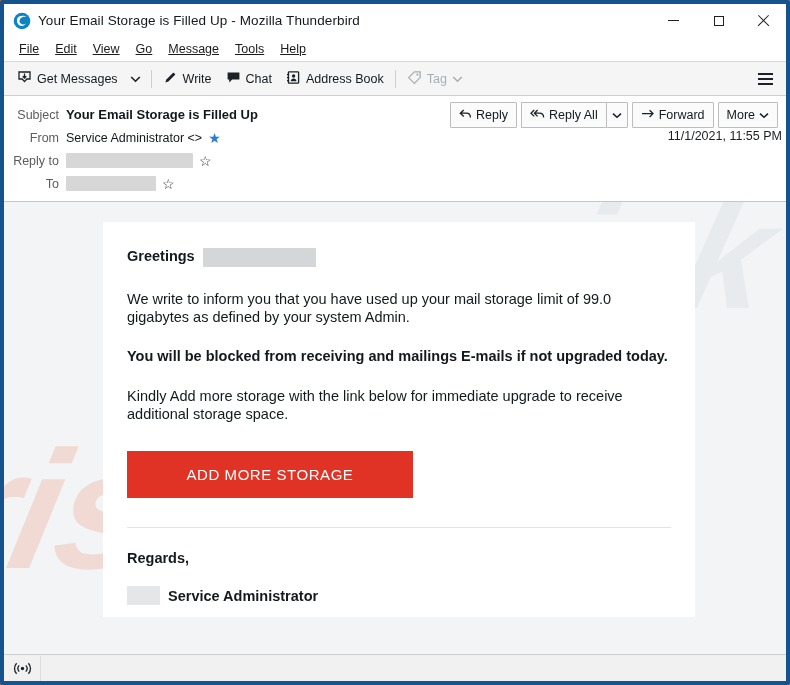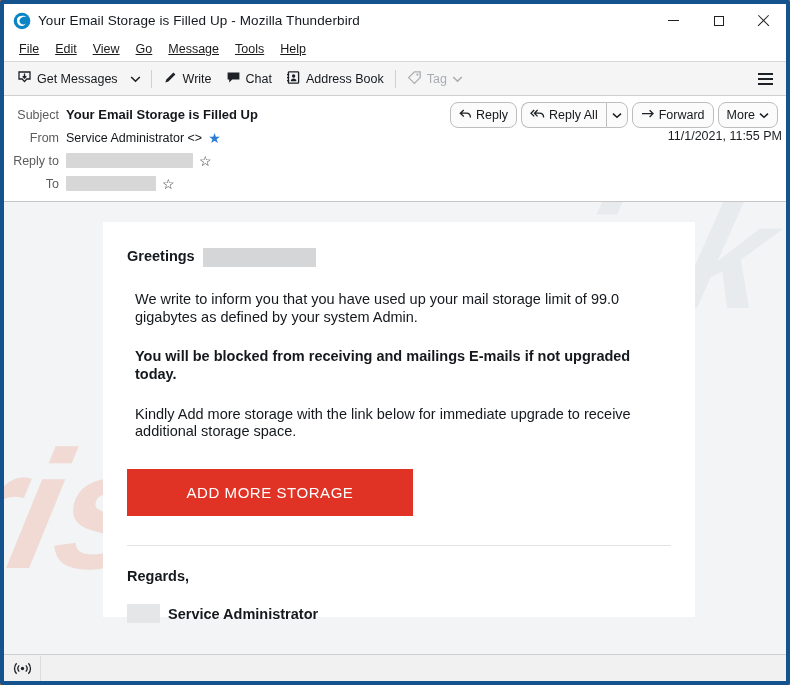--- a/index.html
+++ b/index.html
@@ -216,21 +216,21 @@
   .act-btn {
     display: flex;
     align-items: center;
     gap: 4px;
     height: 24px;
     padding: 0 8px;
     font-size: 12.5px;
     color: #15191d;
     background: #fbfbfb;
     border: 1px solid #bdbdbd;
-    border-radius: 8px;
+    border-radius: 1px;
     white-space: nowrap;
   }
   .act-group {
     display: flex;
     align-items: stretch;
   }
   .act-group .act-btn:first-child {
     border-top-right-radius: 0;
     border-bottom-right-radius: 0;
     border-right: none;
@@ -304,21 +304,21 @@
     display: inline-block;
     width: 113px;
     height: 19px;
     margin-left: 8px;
     background: #d4d6d8;
   }
   .para {
     font-size: 14.5px;
     line-height: 1.22;
     color: #15191d;
-    margin: 0 0 22px 8px;
+    margin: 0 0 22px 0;
   }
   .para.b { font-weight: bold; }
   .cta-wrap {
     margin-top: 28px;
     display: flex;
     justify-content: flex-start;
   }
   .cta {
     background: #e03326;
     color: #ffffff;

